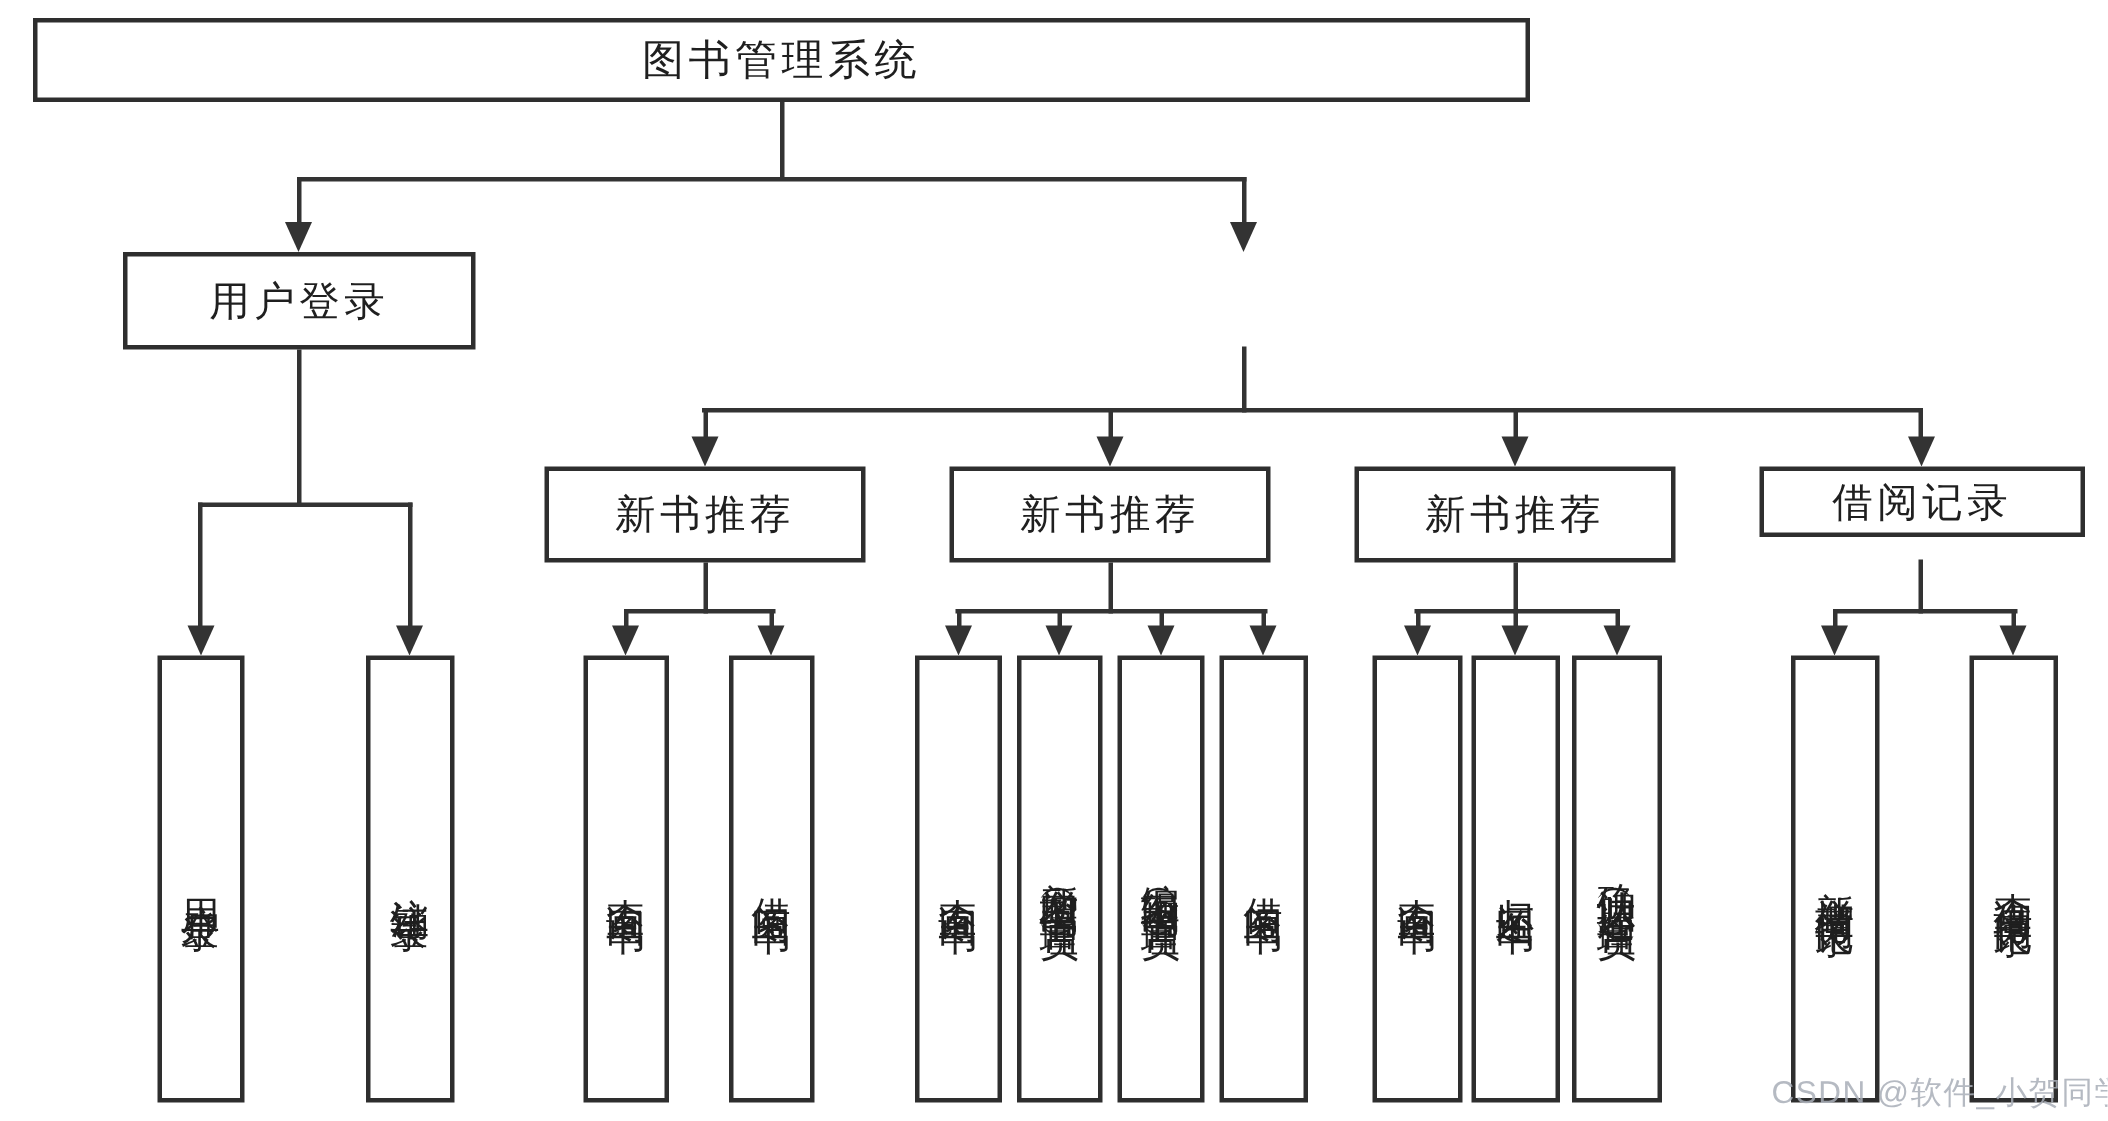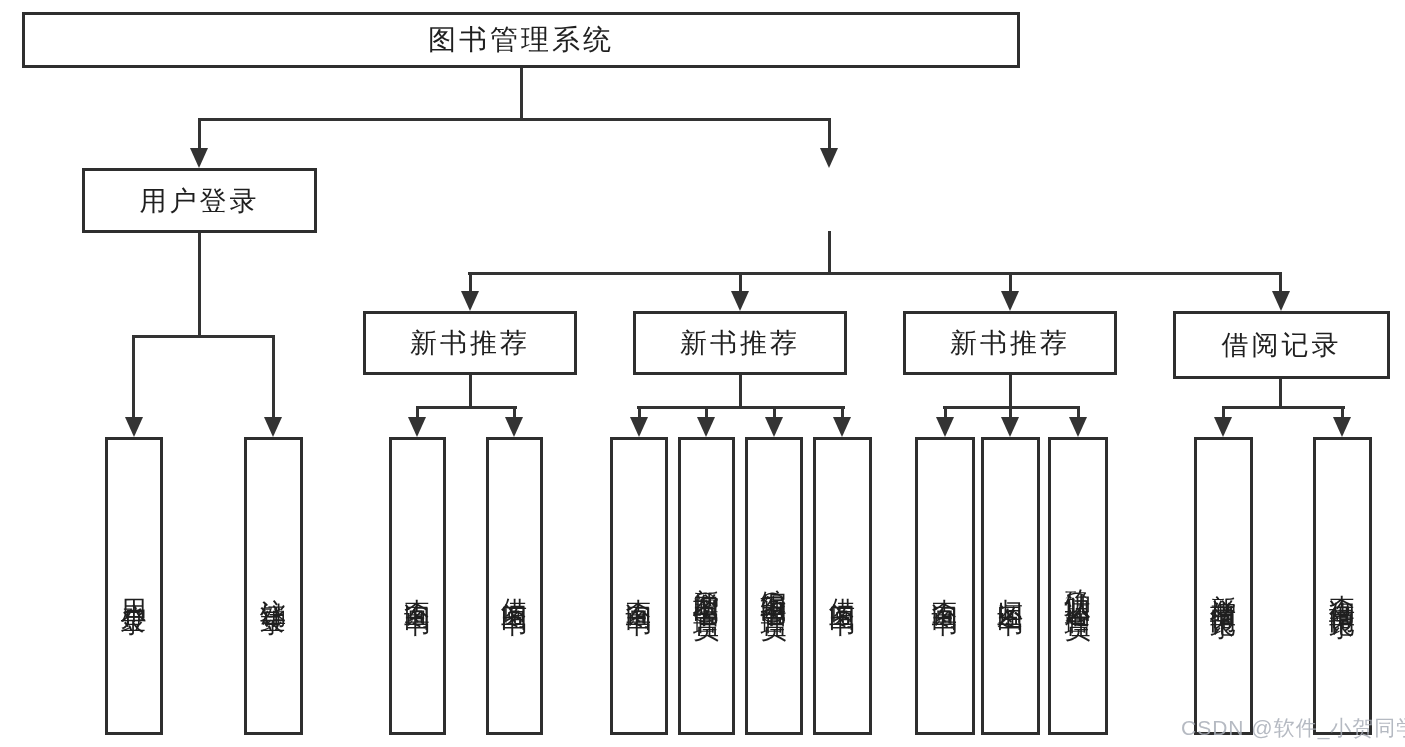--- a/index.html
+++ b/index.html
@@ -140,21 +140,21 @@
 
   <div class="node" style="left:363px;top:311px;width:214px;height:64px;">
     <span class="lbl">新书推荐</span>
   </div>
   <div class="node" style="left:633px;top:311px;width:214px;height:64px;">
     <span class="lbl">新书推荐</span>
   </div>
   <div class="node" style="left:903px;top:311px;width:214px;height:64px;">
     <span class="lbl">新书推荐</span>
   </div>
-  <div class="node" style="left:1173px;top:311px;width:217px;height:68px;">
+  <div class="node" style="left:1173px;top:311px;width:217px;height:47px;">
     <span class="lbl">借阅记录</span>
   </div>
 
   <div class="node leaf" style="left:105px;width:58px;">
     <span class="lbl">用户登录</span>
   </div>
   <div class="node leaf" style="left:244px;width:59px;">
     <span class="lbl">注销登录</span>
   </div>
 

